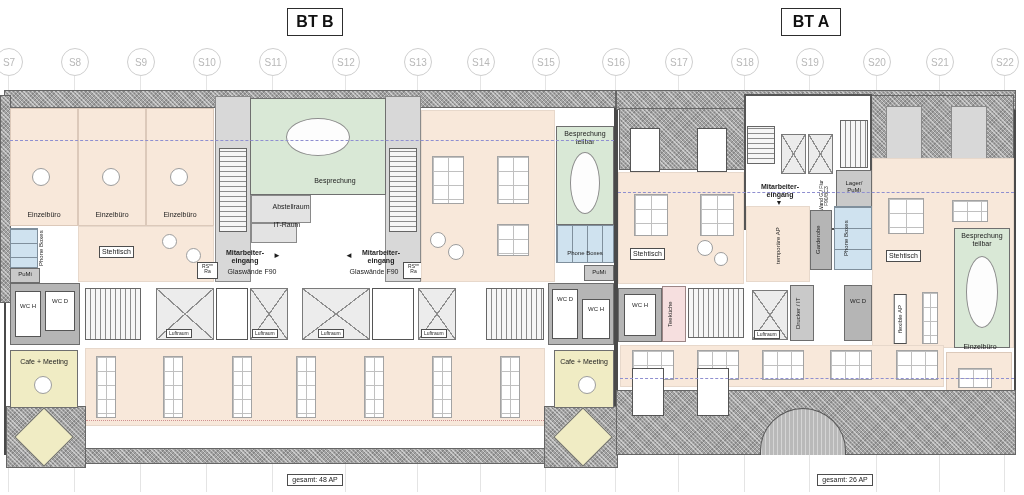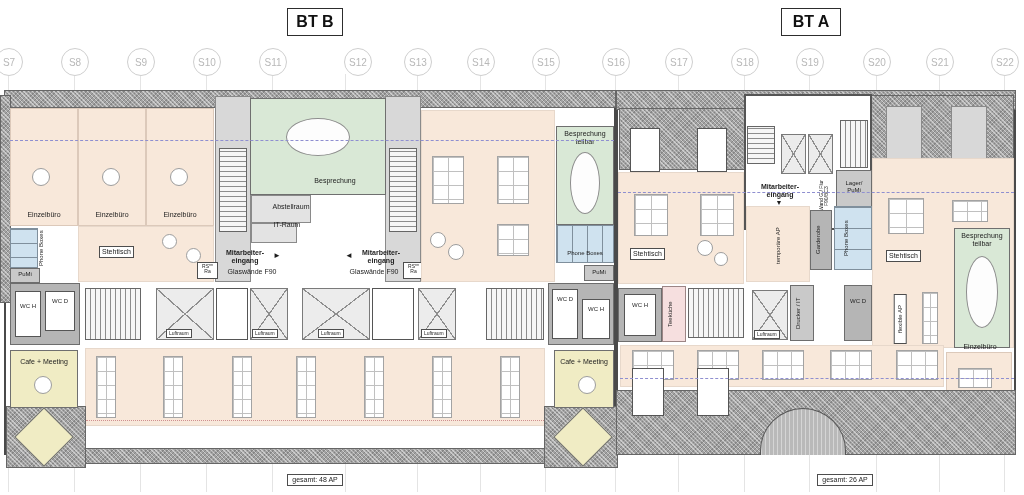--- a/index.html
+++ b/index.html
@@ -68,21 +68,21 @@
   <div class="gridline" style="left:809px"></div>
   <div class="gridline" style="left:876px"></div>
   <div class="gridline" style="left:939px"></div>
   <div class="gridline" style="left:1004px"></div>
 
   <div class="gcirc" style="left:-5px;top:48px">S7</div>
   <div class="gcirc" style="left:61px;top:48px">S8</div>
   <div class="gcirc" style="left:127px;top:48px">S9</div>
   <div class="gcirc" style="left:193px;top:48px">S10</div>
   <div class="gcirc" style="left:259px;top:48px">S11</div>
-  <div class="gcirc" style="left:344px;top:48px">S12</div>
+  <div class="gcirc" style="left:332px;top:48px">S12</div>
   <div class="gcirc" style="left:404px;top:48px">S13</div>
   <div class="gcirc" style="left:467px;top:48px">S14</div>
   <div class="gcirc" style="left:532px;top:48px">S15</div>
   <div class="gcirc" style="left:602px;top:48px">S16</div>
   <div class="gcirc" style="left:665px;top:48px">S17</div>
   <div class="gcirc" style="left:731px;top:48px">S18</div>
   <div class="gcirc" style="left:796px;top:48px">S19</div>
   <div class="gcirc" style="left:863px;top:48px">S20</div>
   <div class="gcirc" style="left:926px;top:48px">S21</div>
   <div class="gcirc" style="left:991px;top:48px">S22</div>

